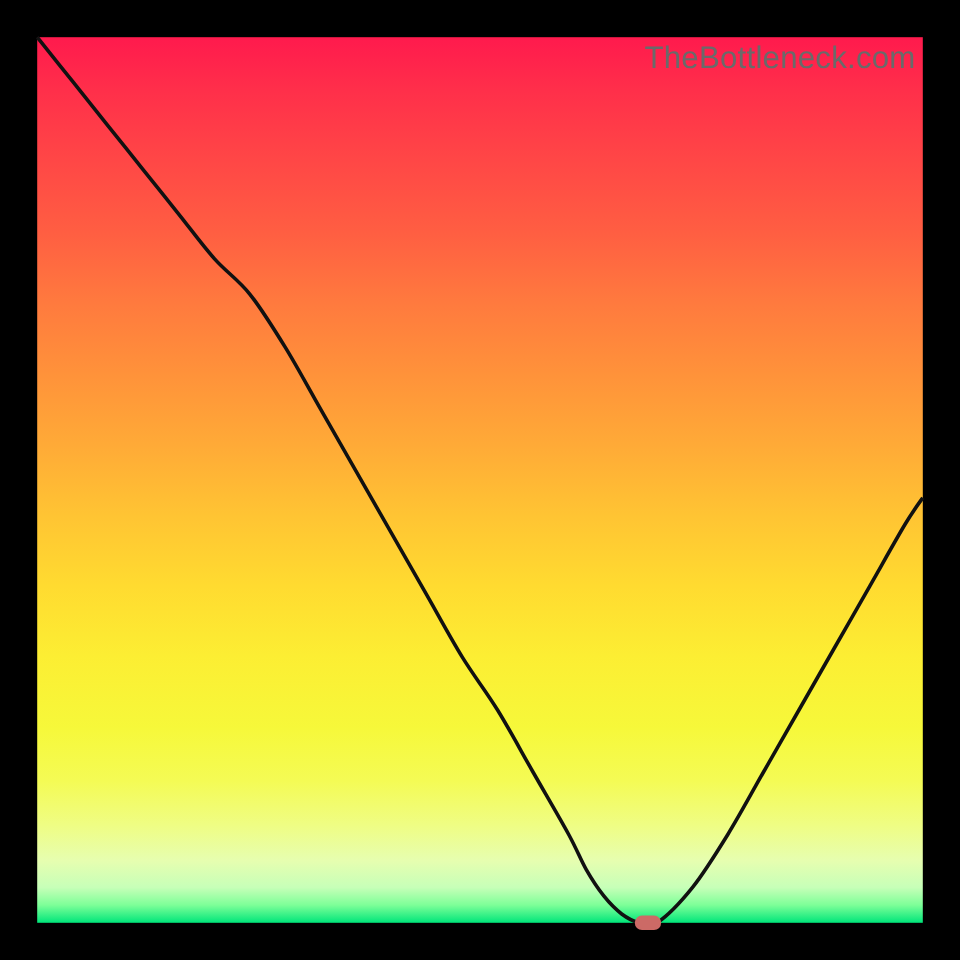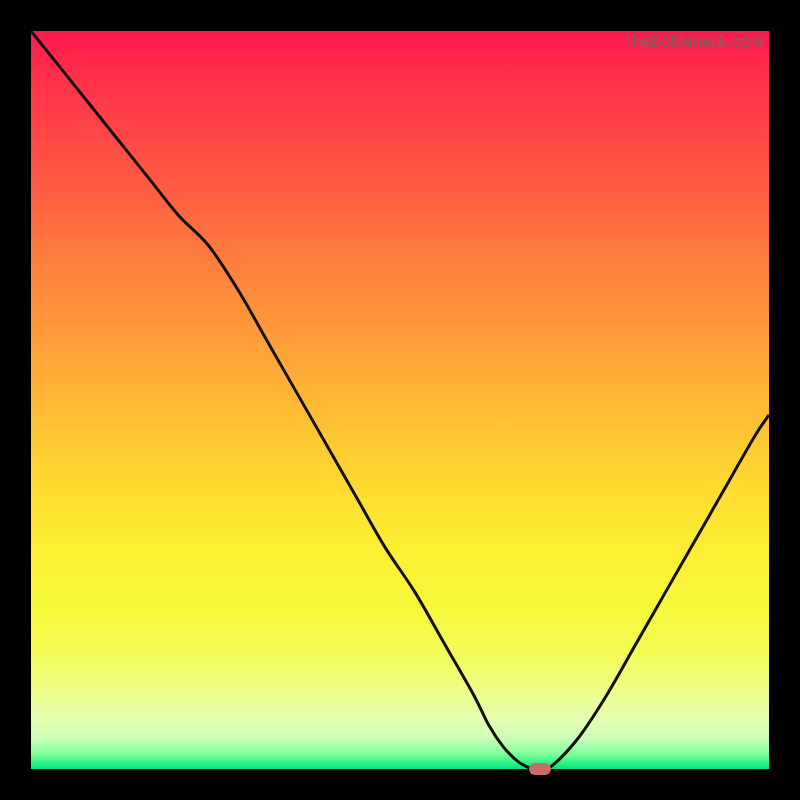--- a/index.html
+++ b/index.html
@@ -43,21 +43,21 @@
       #c7ffb8 96%,
       #7dff98 98%,
       #00e57a 100%
     );
   }
   .watermark {
     position: absolute;
     top: 2px;
     right: 6px;
     color: #6a6a6a;
-    font-size: 16px;
+    font-size: 26px;
     letter-spacing: 0.2px;
     user-select: none;
   }
   svg.curve {
     position: absolute;
     left: 0;
     top: 0;
     width: 738px;
     height: 738px;
     overflow: visible;

